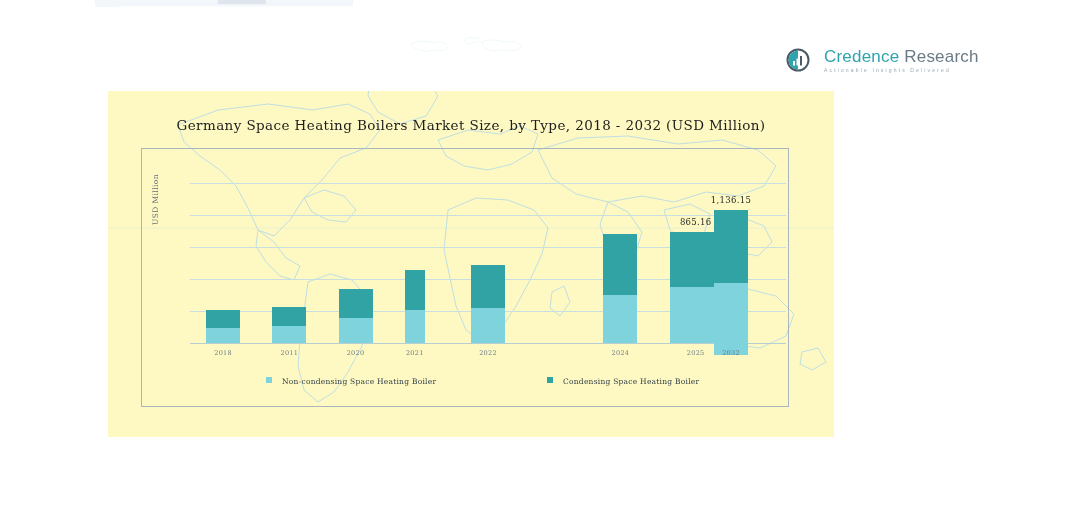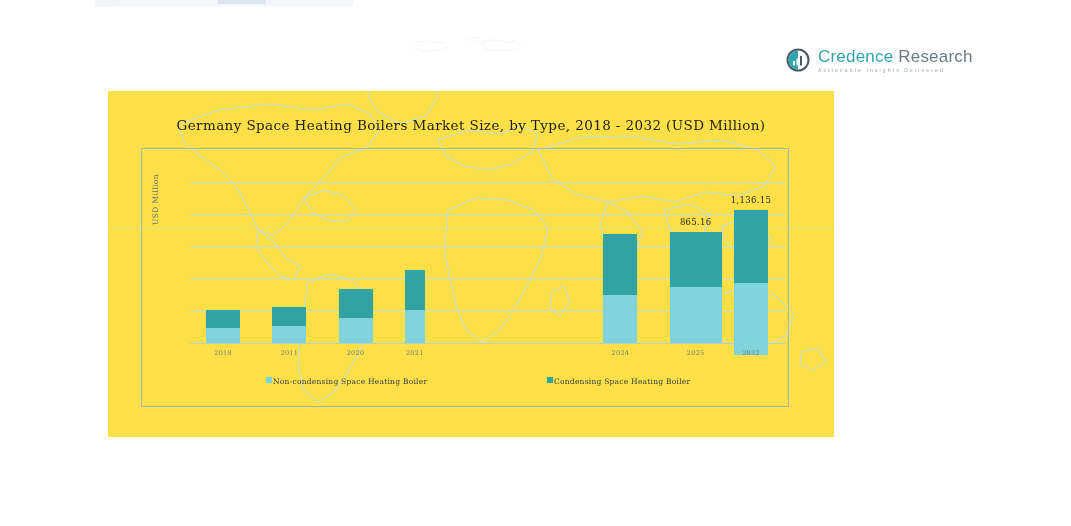--- a/index.html
+++ b/index.html
@@ -39,21 +39,21 @@
     border-radius: 0 0 0 4px;
   }
 
   
   #logo {
     position: absolute;
     left: 786px; top: 44px;
     width: 152px; height: 32px;
     display: flex;
     align-items: center;
-    gap: 8px;
+    gap: 14px;
   }
   #logo-mark {
     width: 24px; height: 24px;
     flex: 0 0 auto;
   }
   #logo-text-wrap {
     display: flex;
     flex-direction: column;
     justify-content: center;
     line-height: 1;
@@ -83,21 +83,21 @@
     overflow: hidden;
     pointer-events: none;
   }
   #map-top svg { position: absolute; left: 0; top: 0; }
 
   
   #panel {
     position: absolute;
     left: 108px; top: 91px;
     width: 726px; height: 346px;
-    background: #fde047;
+    background: #fef9c3;
     overflow: hidden;
   }
   #panel-map {
     position: absolute;
     left: 0; top: -61px;
     pointer-events: none;
     opacity: 1;
   }
 
   #chart-title {
@@ -198,21 +198,21 @@
   #legend {
     position: absolute;
     left: 33px; top: 286px;
     width: 648px;
     height: 16px;
   }
   .legend-item {
     position: absolute;
     display: flex;
     align-items: flex-start;
-    gap: 1px;
+    gap: 10px;
     white-space: nowrap;
   }
   .legend-swatch {
     width: 6px; height: 6px;
     display: inline-block;
     flex: 0 0 auto;
   }
   .legend-label {
     font-family: "DejaVu Serif", serif;
     font-size: 7.5px;
@@ -323,32 +323,37 @@
       <div class="bar-group" style="left: 148.556px; width: 34px; height: 54.4px;">
         <div class="seg seg-top" style="height: 29.696px; background: rgb(50, 163, 165);"></div>
         <div class="seg seg-bottom" style="height: 24.704px; background: rgb(126, 211, 221);"></div>
         <div class="bar-tick">2020</div>
       </div>
       <div class="bar-group" style="left: 214.778px; width: 20px; height: 72.576px;">
         <div class="seg seg-top" style="height: 39.936px; background: rgb(50, 163, 165);"></div>
         <div class="seg seg-bottom" style="height: 32.64px; background: rgb(126, 211, 221);"></div>
         <div class="bar-tick">2021</div>
       </div>
+      <div class="bar-group" style="left: 281px; width: 34px; height: 78.08px;">
+        <div class="seg seg-top" style="height: 43.264px; background: rgb(50, 163, 165);"></div>
+        <div class="seg seg-bottom" style="height: 34.816px; background: rgb(126, 211, 221);"></div>
+        <div class="bar-tick">2022</div>
+      </div>
       <div class="bar-group" style="left: 413.444px; width: 34px; height: 109.312px;">
         <div class="seg seg-top" style="height: 61.056px; background: rgb(50, 163, 165);"></div>
         <div class="seg seg-bottom" style="height: 48.256px; background: rgb(126, 211, 221);"></div>
         <div class="bar-tick">2024</div>
       </div>
       <div class="bar-group" style="left: 479.667px; width: 52px; height: 110.72px;">
         <div class="seg seg-top" style="height: 55.168px; background: rgb(50, 163, 165);"></div>
         <div class="seg seg-bottom" style="height: 55.552px; background: rgb(126, 211, 221);"></div>
         <div class="bar-value">865.16</div>
         <div class="bar-tick">2025</div>
       </div>
-      <div class="bar-group" style="left: 544px; width: 34px; height: 133px;">
+      <div class="bar-group" style="left: 524px; width: 34px; height: 133px;">
         <div class="seg seg-top" style="height: 73.472px; background: rgb(50, 163, 165);"></div>
         <div class="seg seg-bottom" style="height: 71.936px; background: rgb(126, 211, 221);"></div>
         <div class="bar-value">1,136.15</div>
         <div class="bar-tick">2032</div>
       </div>
     </div>
 
   <div id="legend">
     <div class="legend-item" id="legend-item-0">
       <span class="legend-swatch" style="background: rgb(126, 211, 221);"></span>

